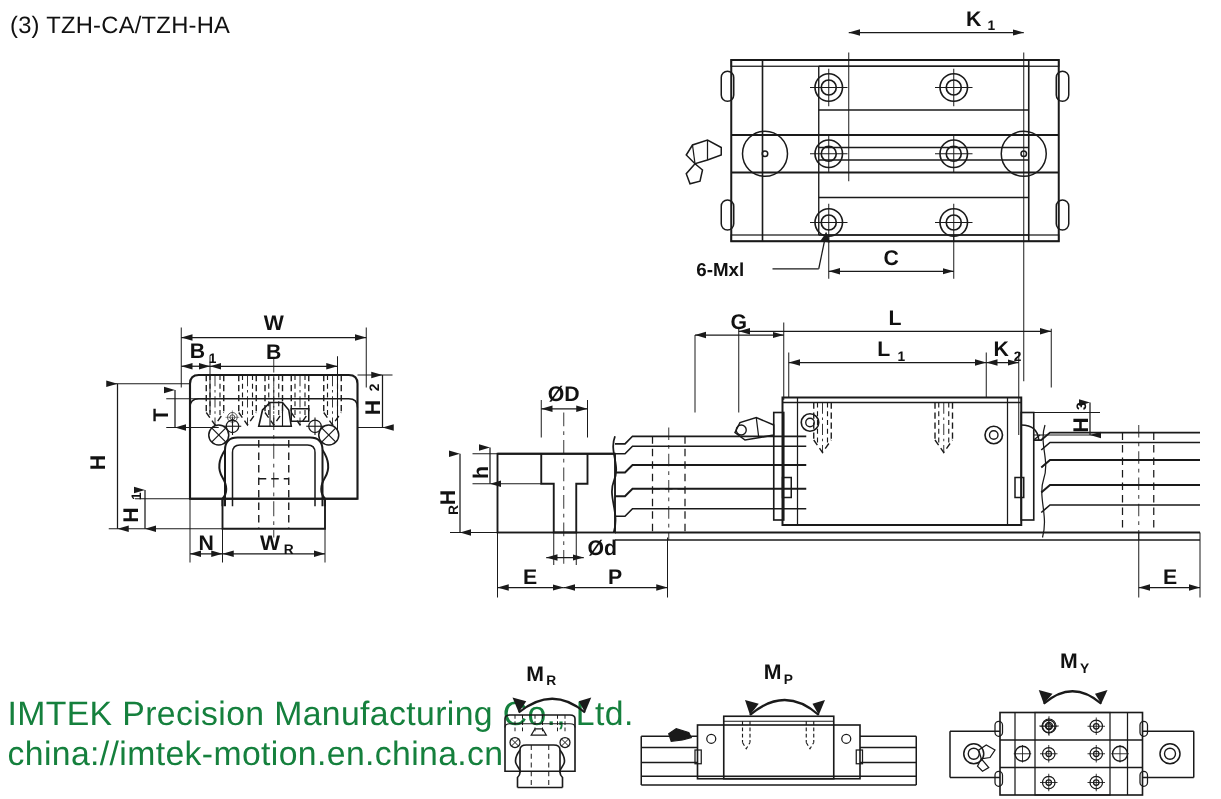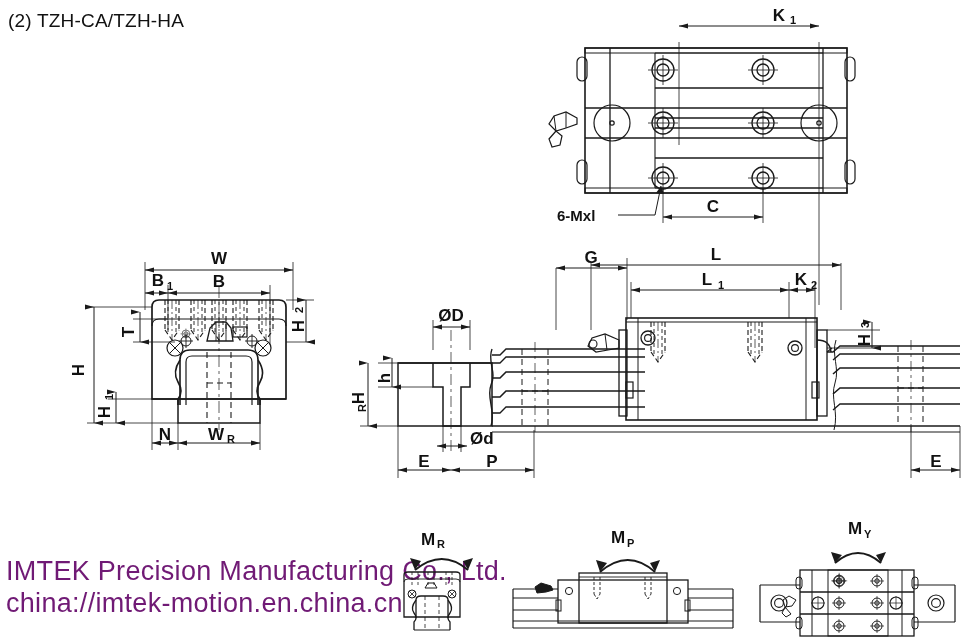--- a/index.html
+++ b/index.html
@@ -29,21 +29,21 @@
     font-size: 19px;
     font-weight: 400;
     letter-spacing: 0.2px;
     color: #111;
     white-space: nowrap;
   }
   .watermark {
     position: absolute;
     left: 6px;
     font-size: 27px;
-    color: #701a75;
+    color: #15803d;
     white-space: nowrap;
     letter-spacing: 0.3px;
     pointer-events: none;
   }
   .wm1 { top: 556px; }
   .wm2 { top: 588px; }
   svg.drawing {
     position: absolute;
     left: 0; top: 0;
     width: 977px;
@@ -64,21 +64,21 @@
   .leaderlabel {
     font-size: 15px;
     font-weight: 700;
   }
 </style>
 </head>
 <body>
 
 <div id="page-root">
 
-  <div class="title">(2) TZH-CA/TZH-HA</div>
+  <div class="title">(3) TZH-CA/TZH-HA</div>
 
   <div class="watermark wm1">IMTEK Precision Manufacturing Co., Ltd.</div>
   <div class="watermark wm2">china://imtek-motion.en.china.cn</div>
 
   <svg class="drawing" viewBox="0 0 977 639">
     <defs>
       <marker id="arrL" markerWidth="10" markerHeight="8" refX="9" refY="4" orient="auto" markerUnits="userSpaceOnUse">
         <path d="M9,4 L0,1.4 L0,6.6 Z" fill="#1a1a1a"></path>
       </marker>
       <marker id="arrR" markerWidth="10" markerHeight="8" refX="1" refY="4" orient="auto" markerUnits="userSpaceOnUse">

